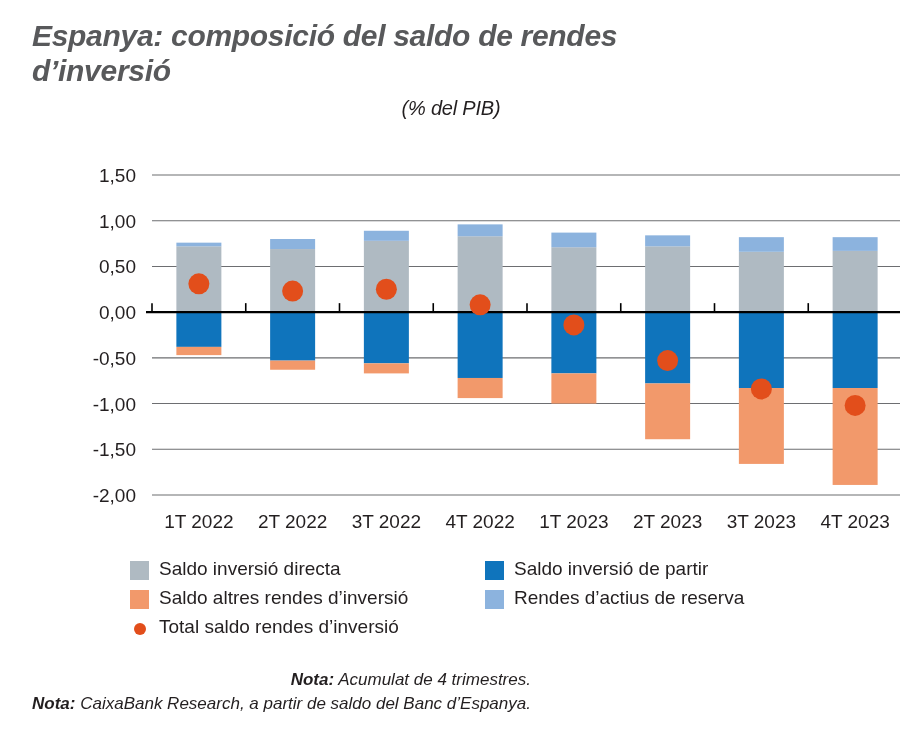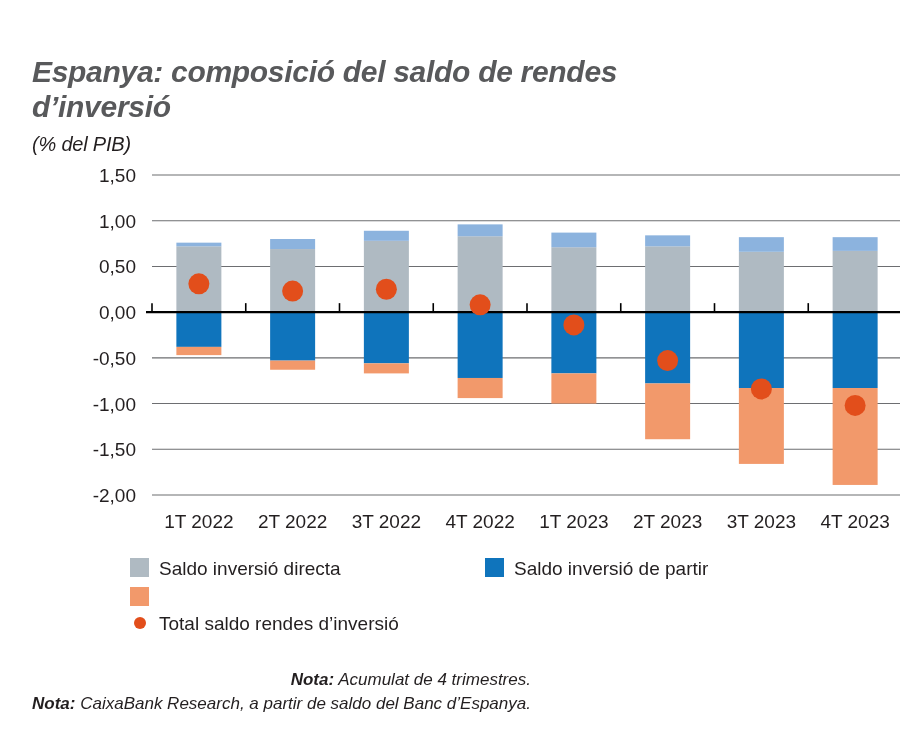--- a/index.html
+++ b/index.html
@@ -8,38 +8,39 @@
     width: 900px;
     height: 749px;
     background: #ffffff;
     font-family: "Liberation Sans", sans-serif;
     color: #3a3a3a;
     overflow: hidden;
     position: relative;
   }
 
   
-  #header { padding: 18px 30px 0 32px; margin-top: 36px; }
+  #header { padding: 18px 30px 0 32px; }
   #chart-title {
     font-size: 30px;
     font-weight: bold;
     font-style: italic;
     color: #58595B;
     line-height: 1.18;
     letter-spacing: -0.3px;
     margin: 0;
     max-width: 720px;
   }
   #chart-subtitle {
     font-size: 20px;
     font-style: italic;
     font-weight: normal;
     color: #231F20;
     margin: 8px 0 0 0;
     letter-spacing: -0.2px;
+    text-align: center;
   }
 
   
   #plot-wrap {
     position: absolute;
     left: 0; top: 150px;
     width: 900px; height: 400px; margin-left: 40px;
   }
   #plot-svg { display: block; }
 
@@ -58,21 +59,21 @@
 
   
   #legend {
     position: absolute;
     left: 130px; top: 558px;
     width: 740px;
   }
   .legend-row { display: flex; width: 100%; margin-bottom: 7px; }
   .legend-item {
     display: flex;
-    align-items: flex-start;
+    align-items: flex-end;
     font-size: 19px;
     color: #231F20;
   }
   .legend-item.col1 { width: 355px; }
   .legend-item.col2 { width: 380px; }
   .swatch {
     width: 19px; height: 19px;
     margin-right: 10px;
     flex: 0 0 auto;
   }
@@ -193,20 +194,25 @@
       <span class="legend-label">Saldo inversió directa</span>
     </div>
     <div class="legend-item col2">
       <span class="swatch" style="background: rgb(15, 116, 188);"></span>
       <span class="legend-label">Saldo inversió de partir</span>
     </div>
   </div>
   <div class="legend-row">
     <div class="legend-item col1">
       <span class="swatch" style="background: rgb(242, 153, 107);"></span>
+      <span class="legend-label">Saldo altres rendes d’inversió</span>
+    </div>
+    <div class="legend-item col2">
+      <span class="swatch" style="background: rgb(140, 179, 222);"></span>
+      <span class="legend-label">Rendes d’actius de reserva</span>
     </div>
   </div>
   <div class="legend-row">
     <div class="legend-item col1">
       <span class="swatch dot">
           <i></i>
         </span>
       <span class="legend-label">Total saldo rendes d’inversió</span>
     </div>
   </div>

